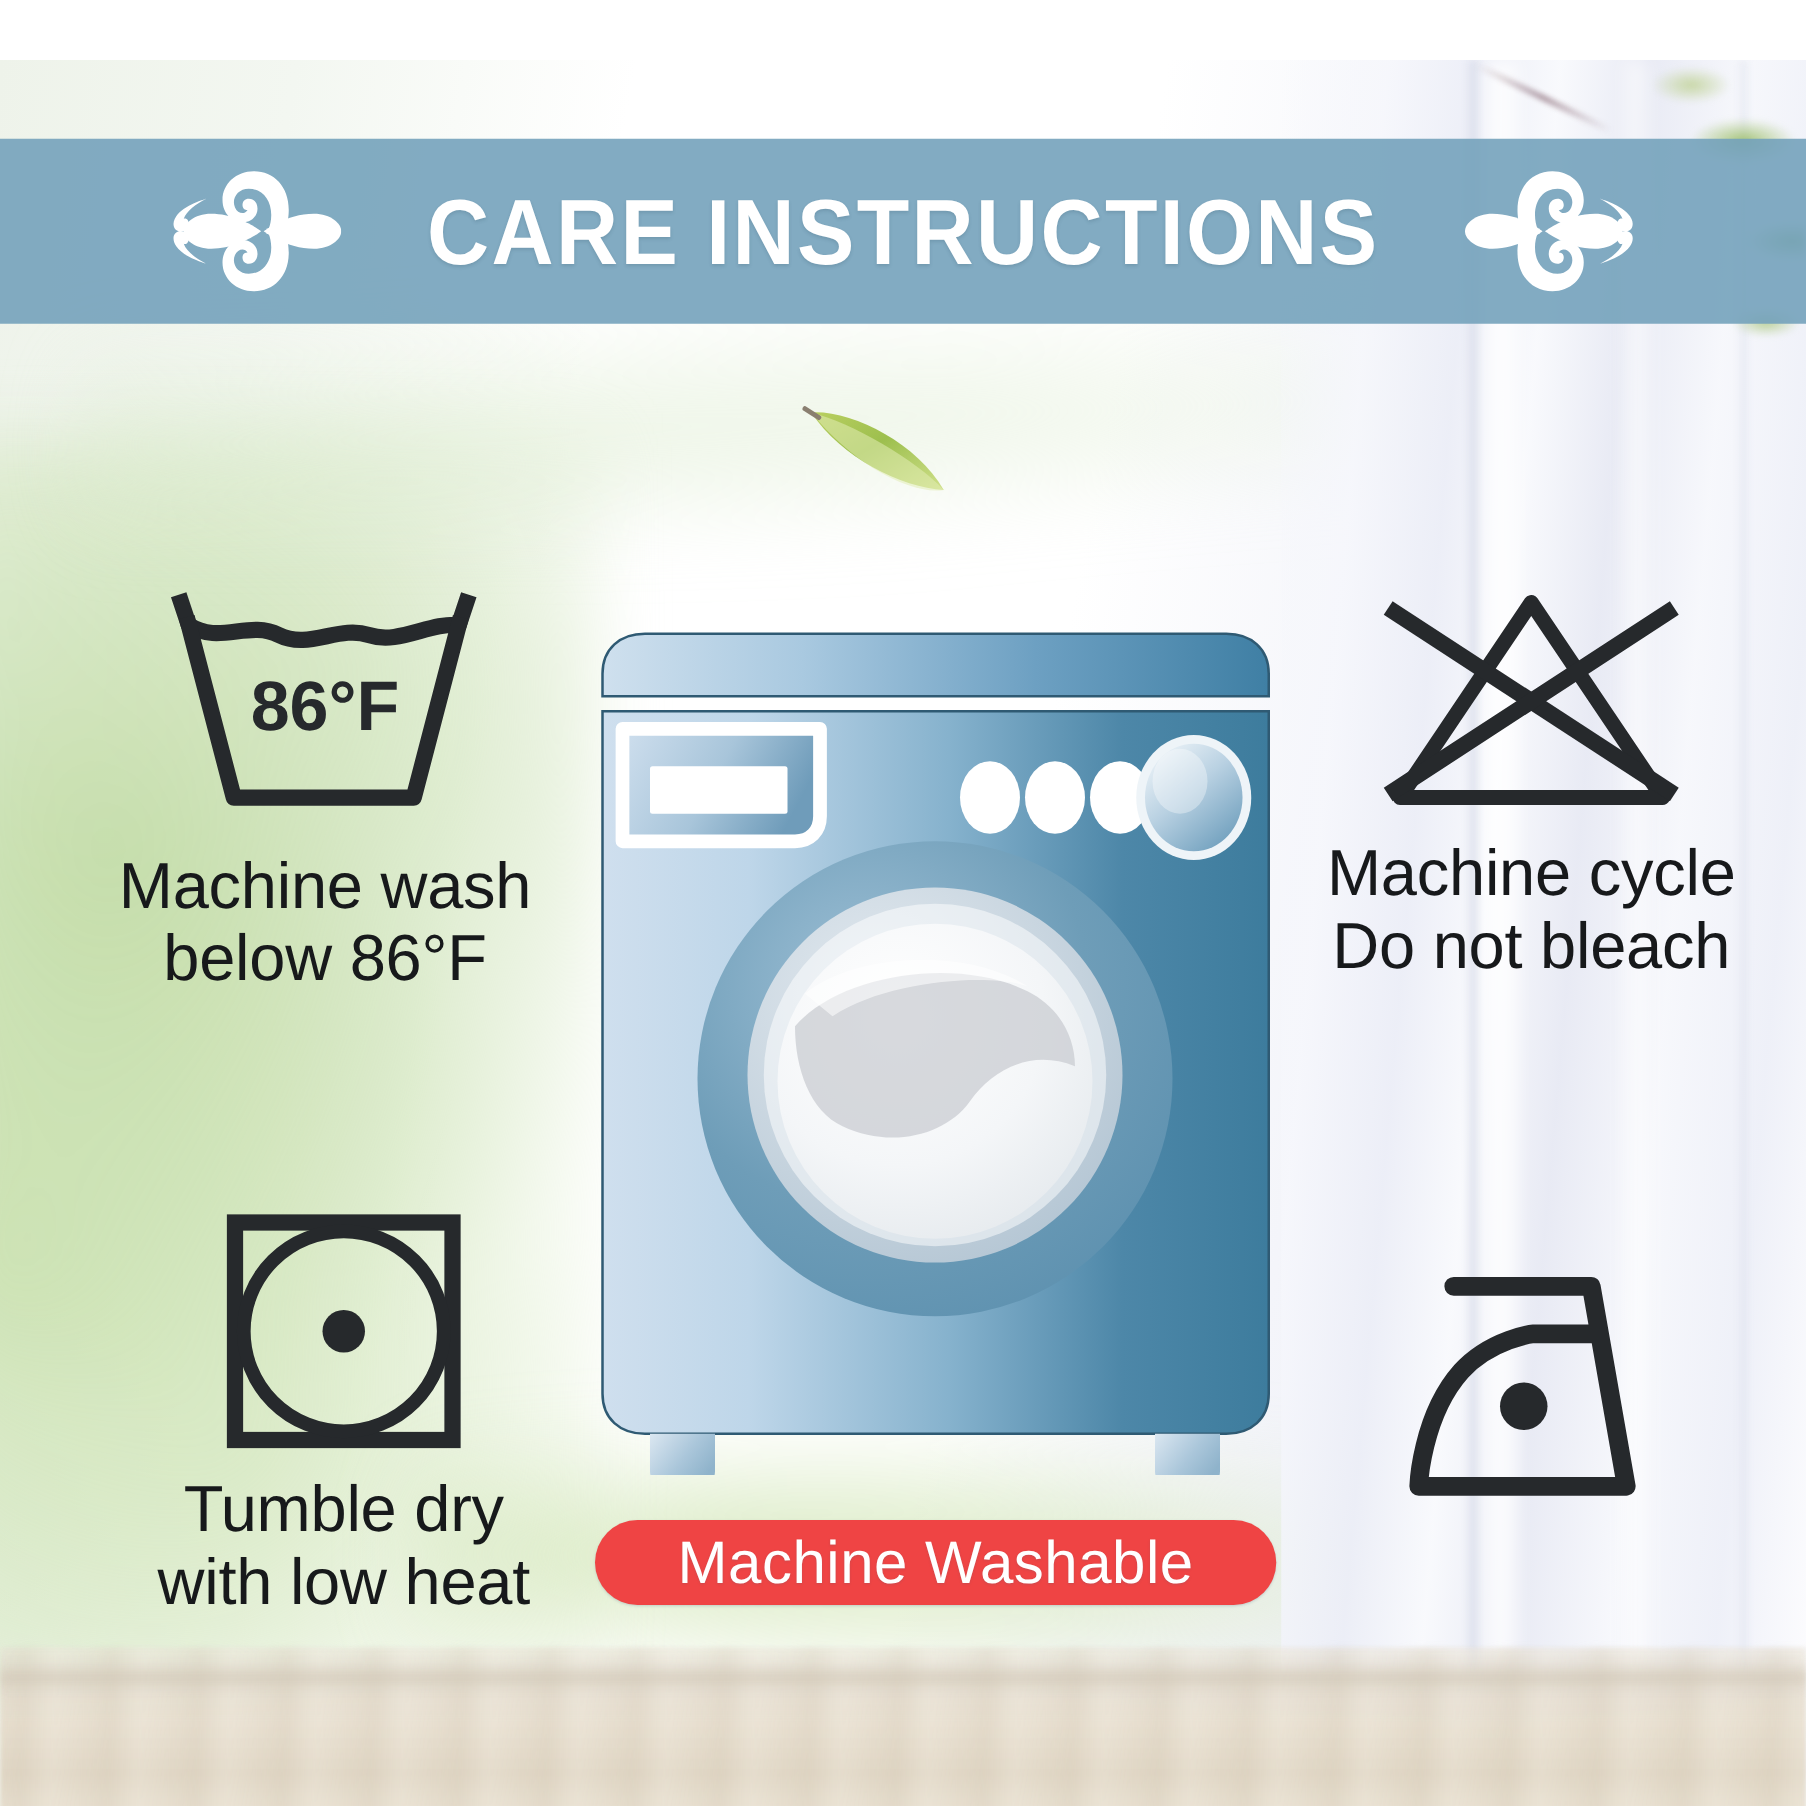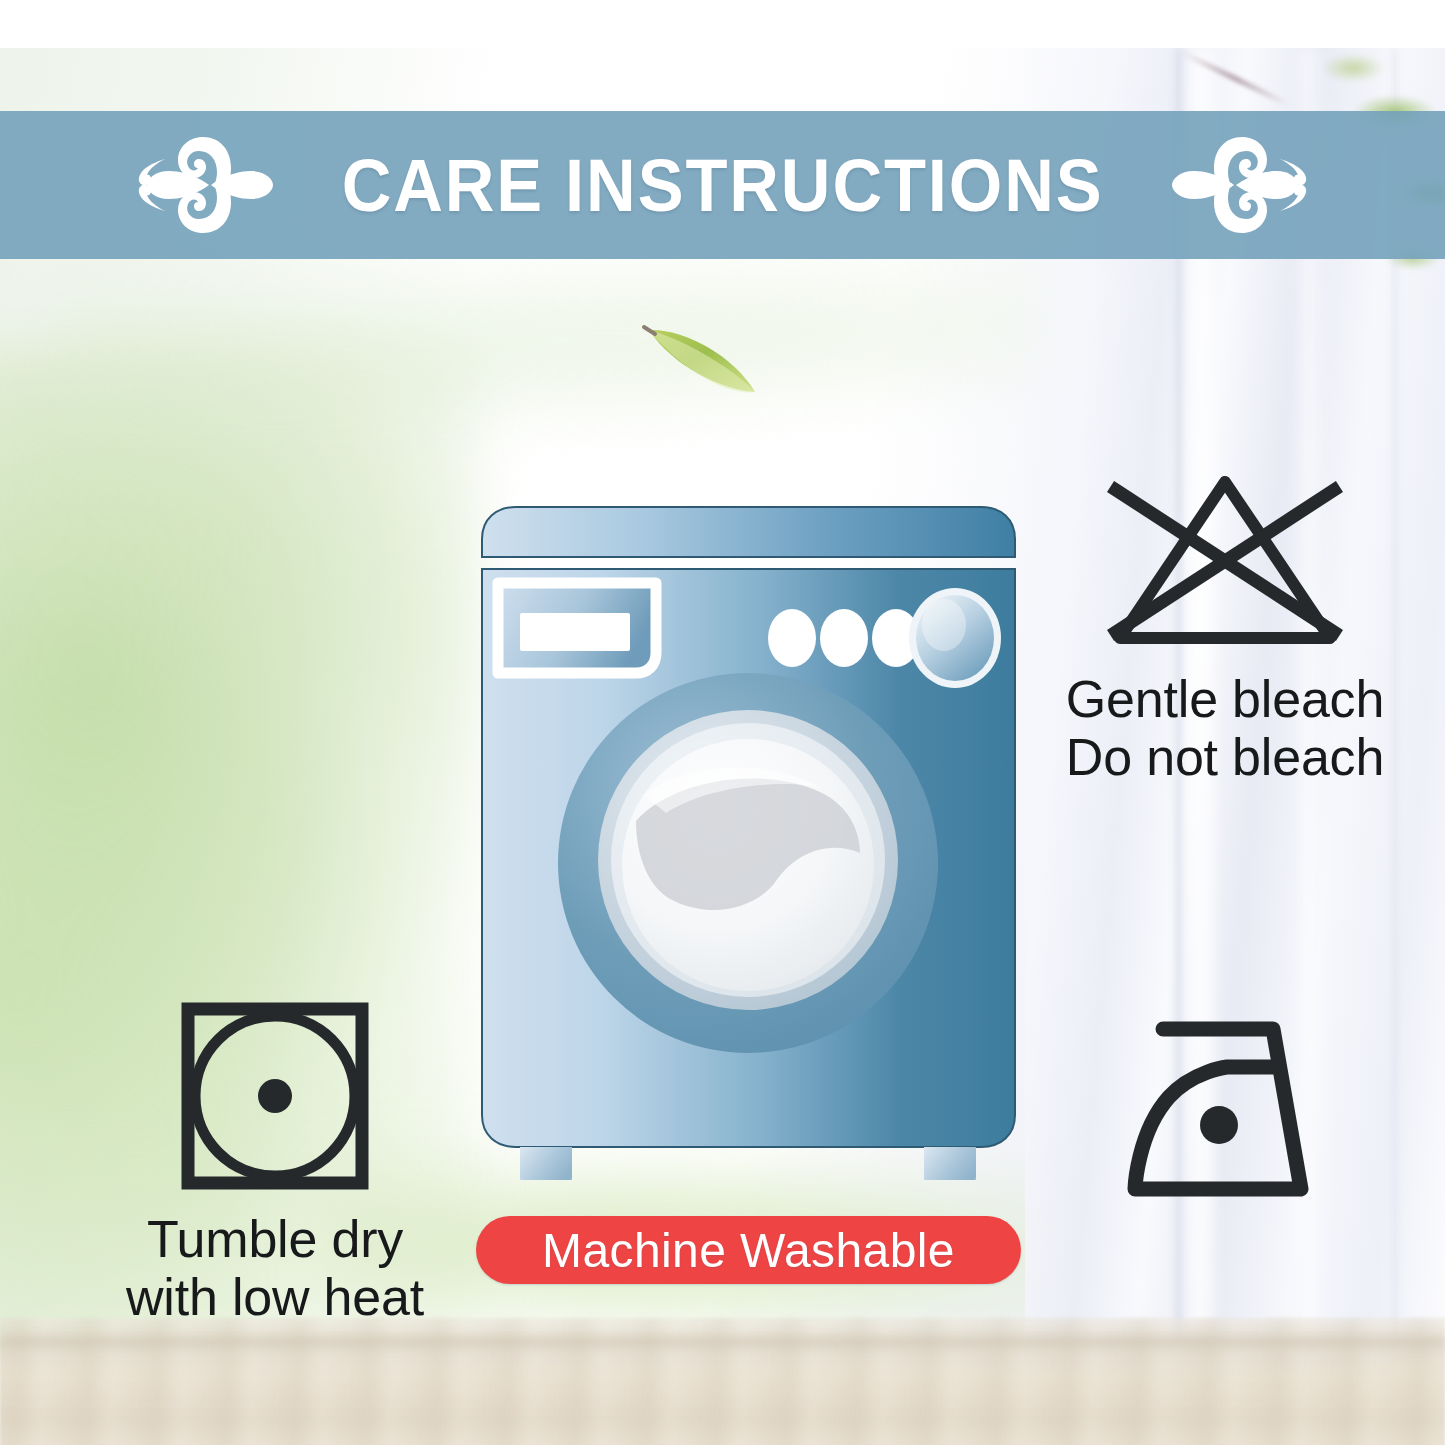--- a/index.html
+++ b/index.html
@@ -114,21 +114,21 @@
 
   
   .care{position:absolute;display:flex;flex-direction:column;align-items:center;}
   .care .glyph{display:block;}
   .care .cap{
     margin-top:14px;text-align:center;color:#17191b;
     font-size:52px;line-height:1.12;letter-spacing:-.2px;white-space:pre-line;
   }
   #care-wash{left:40px;top:418px;width:440px;}
   #care-bleach{left:1010px;top:418px;width:430px;}
-  #care-dry{left:60px;top:948px;width:430px;}
+  #care-dry{left:60px;top:917px;width:430px;}
   #care-iron{left:1030px;top:965px;width:420px;}
 
   
   .washer{position:absolute;left:476px;top:447px;width:545px;height:685px;}
 
   
   .badge{
     position:absolute;left:476px;top:1168px;width:545px;height:68px;
     background:#ef4444;border-radius:34px;
     display:flex;align-items:center;justify-content:center;
@@ -203,28 +203,37 @@
         <stop offset="0%" stop-color="#b9cf60"></stop>
         <stop offset="45%" stop-color="#9dbf4e"></stop>
         <stop offset="100%" stop-color="#cfe08a"></stop>
       </linearGradient>
     </defs>
     <path d="M8 10 C40 8 92 34 114 72 C80 70 32 46 8 10 Z" fill="url(#lf)"></path>
     <path d="M8 10 C40 18 92 48 114 72 C86 76 40 50 8 10 Z" fill="#e2ecb4" opacity=".55"></path>
     <path d="M3 7 L14 14" stroke="#8a7f70" stroke-width="4" stroke-linecap="round" fill="none"></path>
   </svg>
 
+  <div class="care" id="care-wash">
+    <svg class="glyph" width="262" height="200" viewBox="0 0 262 200">
+      <path d="M16 16 L22 34 C46 50 70 30 94 42 C118 54 142 34 166 42 C190 50 214 32 238 34 L244 16" fill="none" stroke="#26292c" stroke-width="13" stroke-linecap="square" stroke-linejoin="round"></path>
+      <path d="M22 34 L58 172 L202 172 L238 34" fill="none" stroke="#26292c" stroke-width="13" stroke-linecap="square" stroke-linejoin="round"></path>
+      <text x="131" y="118" text-anchor="middle" font-family="'Liberation Sans',sans-serif" font-size="56" font-weight="700" fill="#26292c">86°F</text>
+    </svg>
+    <div class="cap">Machine wash
+below 86°F</div>
+  </div>
 
   <div class="care" id="care-bleach">
     <svg class="glyph" width="262" height="190" viewBox="0 0 262 190">
       <path d="M131 16 L236 172 L26 172 Z" fill="none" stroke="#26292c" stroke-width="12" stroke-linejoin="round"></path>
       <path d="M22 24 L240 166" stroke="#26292c" stroke-width="13" stroke-linecap="square"></path>
       <path d="M240 24 L22 166" stroke="#26292c" stroke-width="13" stroke-linecap="square"></path>
     </svg>
-    <div class="cap">Gentle bleach
+    <div class="cap">Machine cycle
 Do not bleach</div>
   </div>
 
   <div class="care" id="care-dry">
     <svg class="glyph" width="208" height="200" viewBox="0 0 208 200">
       <rect x="17" y="13" width="174" height="174" fill="none" stroke="#26292c" stroke-width="13"></rect>
       <circle cx="104" cy="100" r="80" fill="none" stroke="#26292c" stroke-width="11"></circle>
       <circle cx="104" cy="100" r="17" fill="#26292c"></circle>
     </svg>
     <div class="cap">Tumble dry

